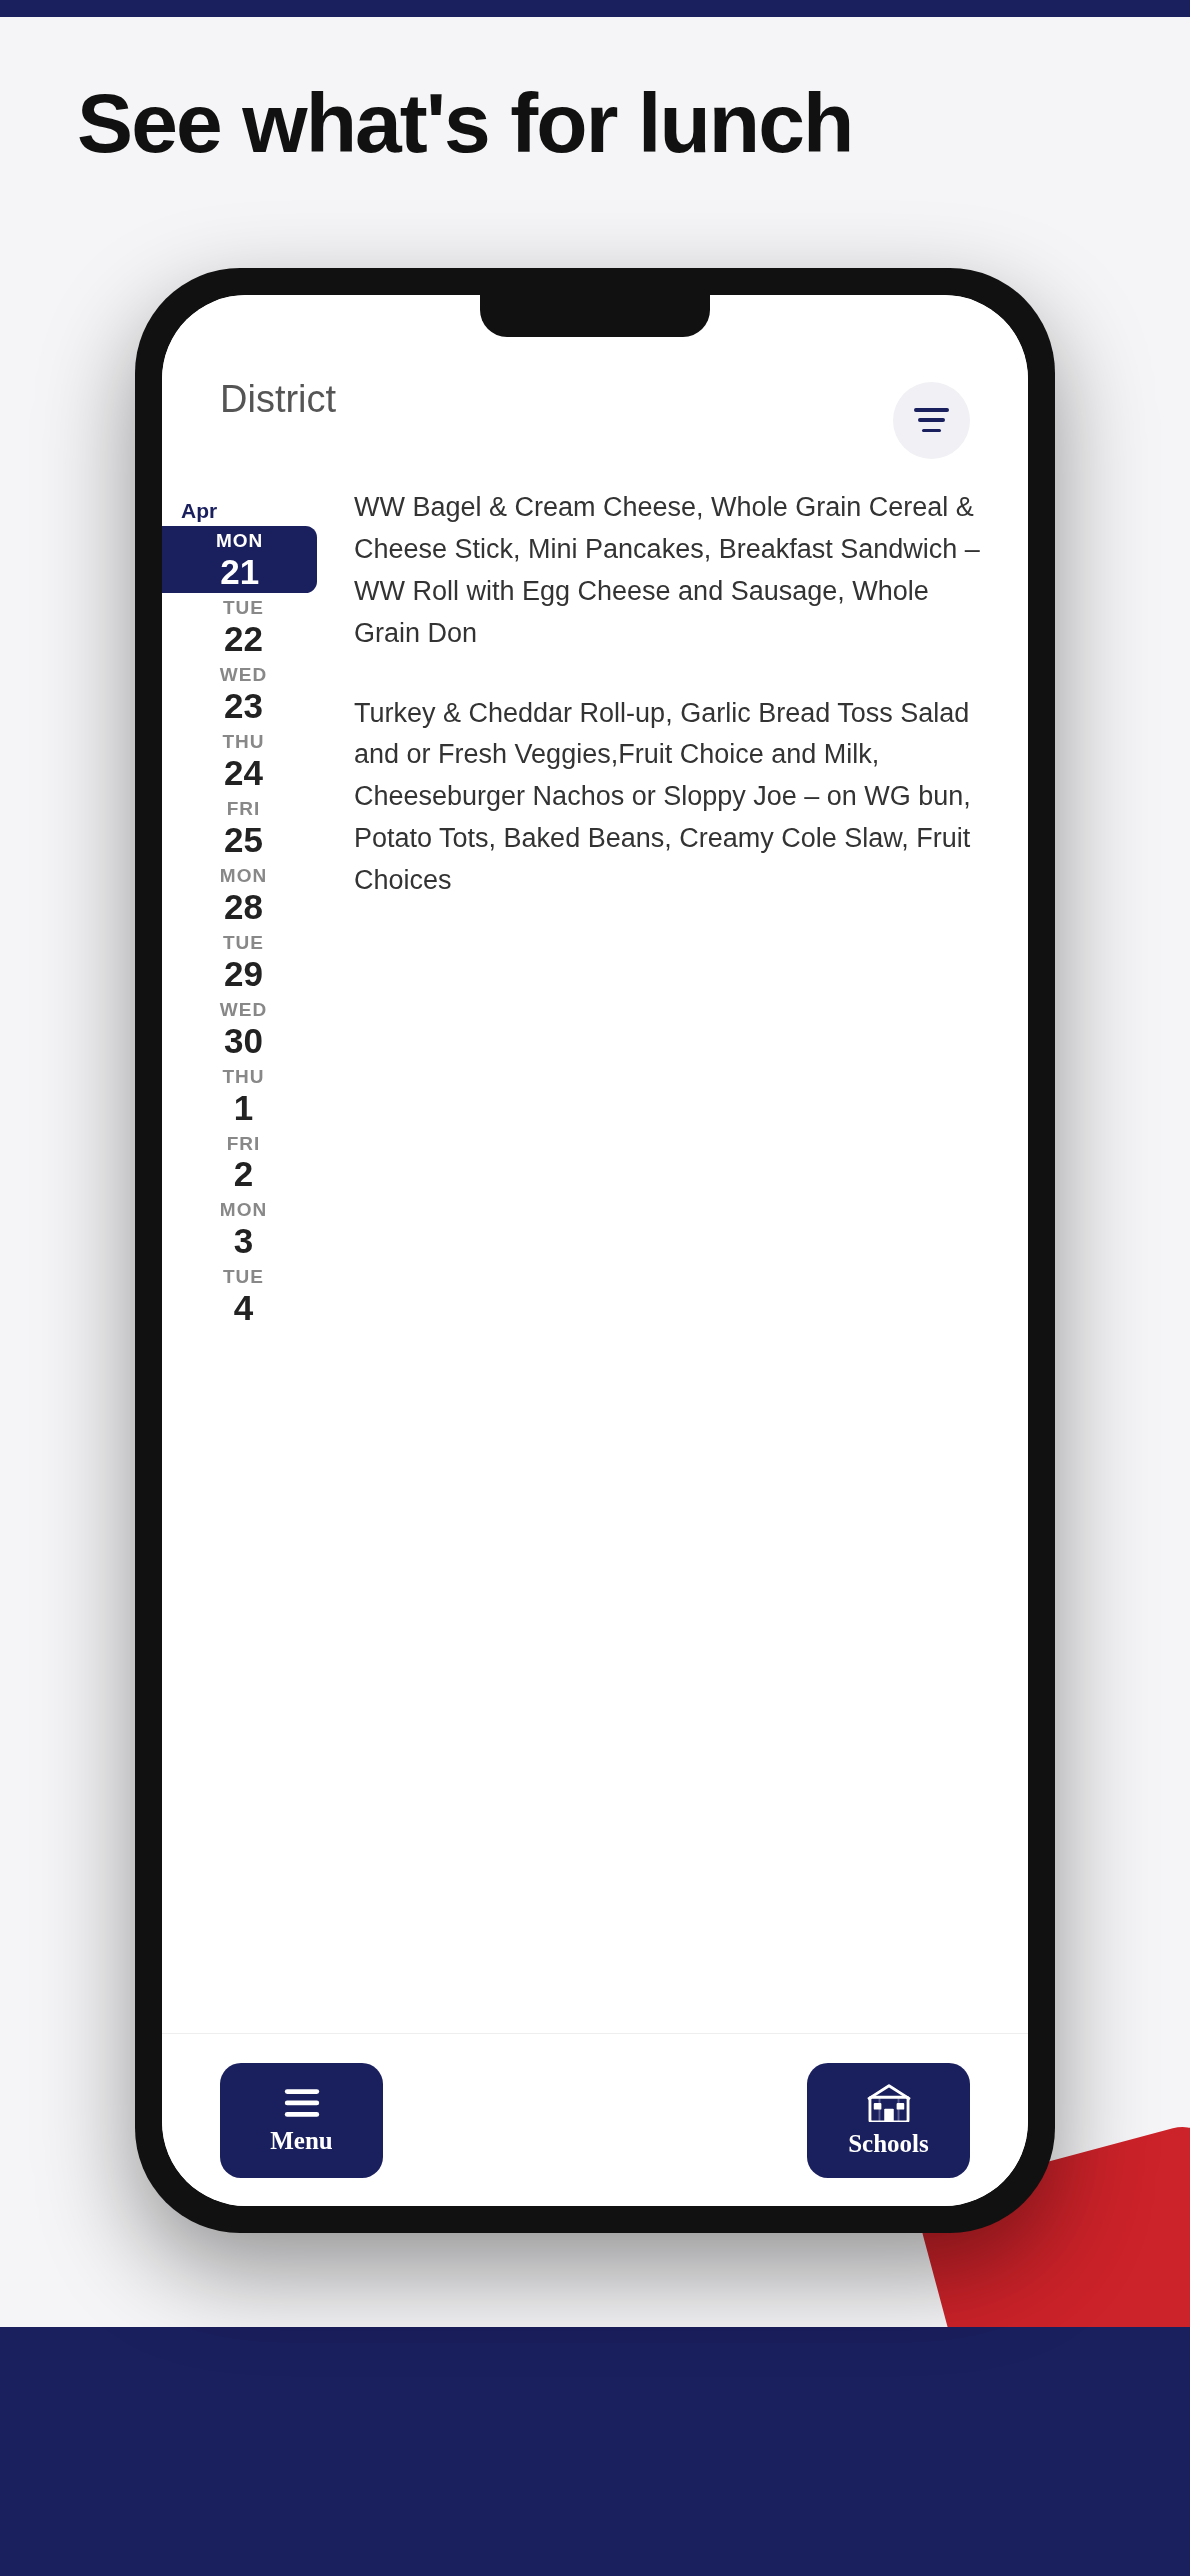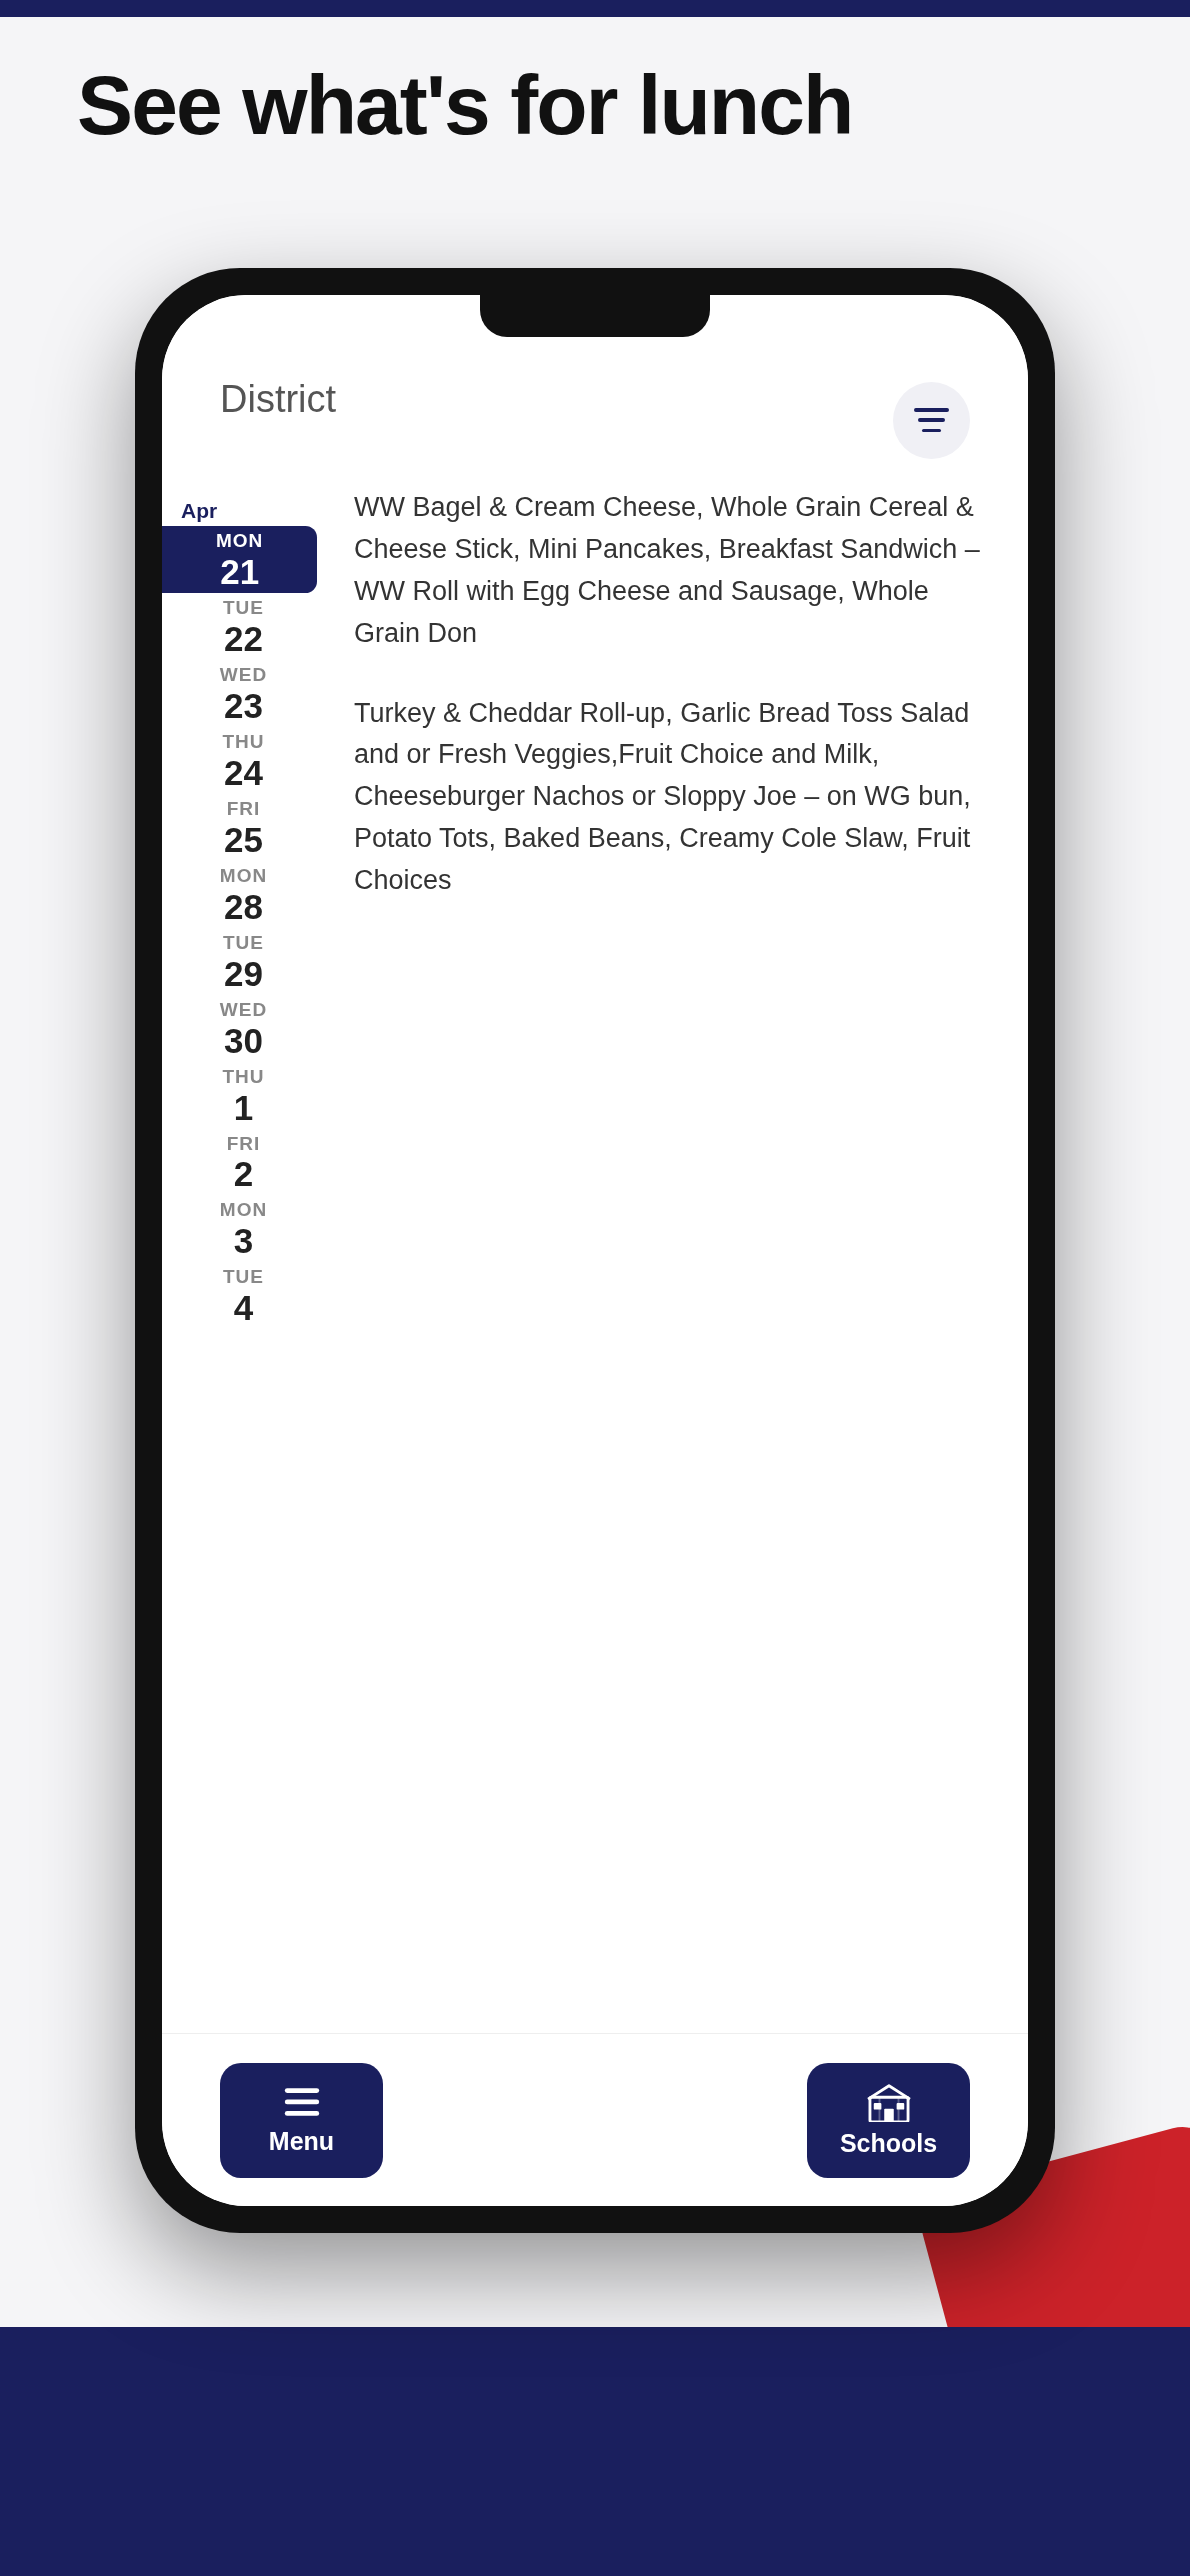--- a/index.html
+++ b/index.html
@@ -20,21 +20,21 @@
       top: 0;
       left: 0;
       right: 0;
       height: 17px;
       background: #1a1f5e;
     }
 
     
     .page-heading {
       position: absolute;
-      top: 59px;
+      top: 77px;
       left: 77px;
       font-size: 84px;
       font-weight: 900;
       color: #111;
       letter-spacing: -1.9px;
       line-height: 1.1;
     }
 
     
     .bg-red-shape {
@@ -282,20 +282,21 @@
       border-radius: 21px;
       display: flex;
       flex-direction: column;
       align-items: center;
       justify-content: center;
       gap: 7.7px;
     }
 
     .nav-btn.active {
       background: #1a1f5e;
+      font-family: Liberation Serif, serif;
     }
 
     .nav-label {
       font-size: 25px;
       font-weight: 600;
     }
 
     .nav-btn.active .nav-label {
       color: #fff;
     }

